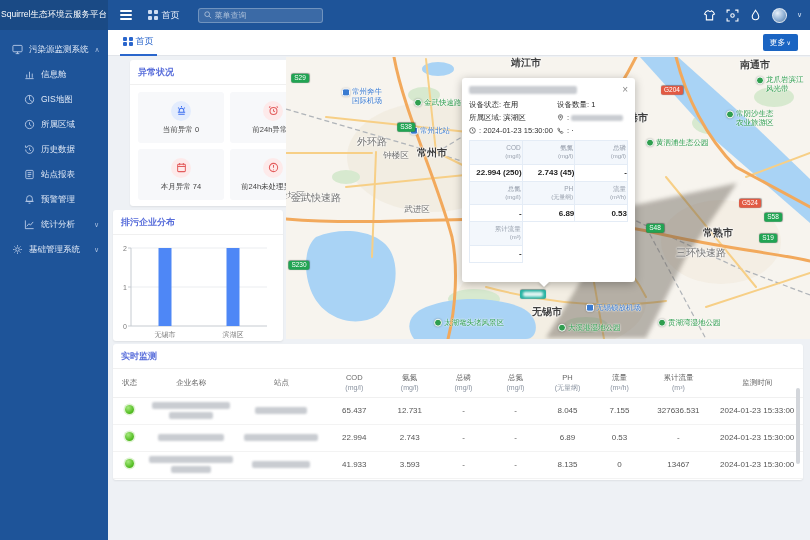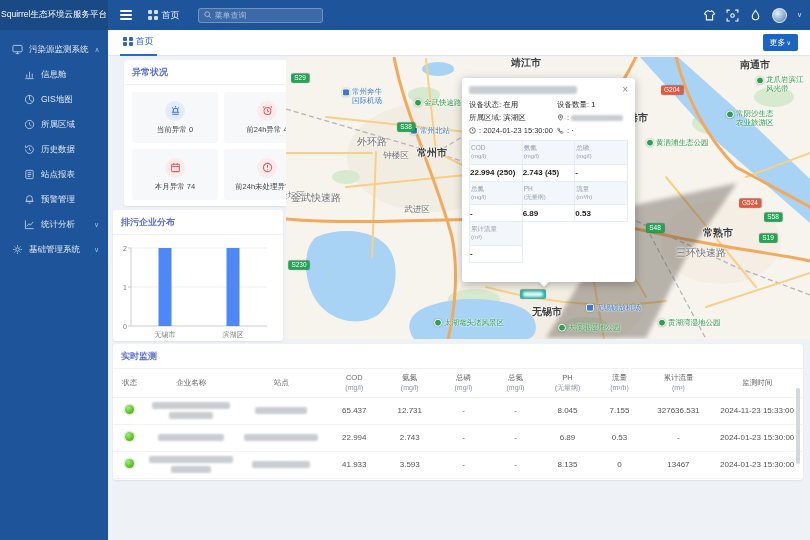--- a/index.html
+++ b/index.html
@@ -29,21 +29,21 @@
   .chev{margin-left:auto;margin-right:9px;font-size:7px;color:#a9bfe0}
   
   .tabbar{position:absolute;top:30px;left:108px;right:0;height:26px;background:#fff;border-bottom:1px solid #e2e5ea;display:flex;align-items:center;z-index:20}
   .tab{margin-left:12px;height:26px;display:flex;align-items:center;gap:3px;font-size:9px;color:#2a66cc;border-bottom:2px solid #2a66cc;padding:0 3px}
   .tab .gridicon i{background:#2a66cc}
   .more-btn{margin-left:auto;margin-right:12px;background:#1a64c2;color:#fff;font-size:8px;border-radius:2px;padding:3px 7px;display:flex;align-items:center;gap:1px;cursor:pointer}
   
   .content{position:absolute;top:56px;left:108px;right:0;bottom:0;background:#eef1f5}
   .card{position:absolute;background:#fff;border-radius:3px;box-shadow:0 1px 2px rgba(0,0,0,.07)}
   .card-title{font-size:9px;font-weight:bold;color:#5a6fdb;padding:6px 8px 5px;border-bottom:1px solid #f0f0f0}
-  #card-abnormal{left:16px;top:4px;width:194px;height:146px}
+  #card-abnormal{left:22px;top:4px;width:194px;height:146px}
   #card-chart{left:5px;top:154px;width:170px;height:131px}
   #card-table{left:5px;top:288px;width:690px;height:136px}
   
   .stat-grid{display:grid;grid-template-columns:1fr 1fr;gap:6px;padding:7px 8px}
   .stat-tile{background:#f7f8fa;border-radius:3px;height:51px;display:flex;flex-direction:column;align-items:center;justify-content:center;gap:4px;cursor:pointer}
   .ic{width:20px;height:20px;border-radius:50%;display:flex;align-items:center;justify-content:center}
   .ic svg{width:11px;height:11px;fill:none;stroke-width:1.1}
   .ic-blue{background:#e3ecfd}.ic-blue svg{stroke:#3e6ff0}
   .ic-red{background:#fdeaea}.ic-red svg{stroke:#e35d5d}
   .stat-label{font-size:7.5px;color:#444;white-space:nowrap}
@@ -64,21 +64,21 @@
   
   .popup{position:absolute;left:176px;top:21px;width:173px;height:204px;background:#fff;border-radius:3px;box-shadow:0 2px 10px rgba(0,0,0,.28);padding:7px;z-index:8;font-size:7.5px;color:#333}
   .p-title{display:flex;align-items:center;justify-content:space-between;margin-bottom:5px}
   .p-close{color:#8a8a8a;font-size:10px;line-height:1;cursor:pointer}
   .p-meta{display:grid;grid-template-columns:86px 1fr;row-gap:3px;column-gap:2px}
   .p-meta b{font-weight:normal;color:#222}
   .p-meta .mi{display:inline-block;vertical-align:-1px;margin-right:1px}
   .p-meta svg{stroke:#444;fill:none;stroke-width:1}
   .anchor{position:absolute;left:252px;top:224px;width:0;height:0;border:6px solid transparent;border-top-color:#fff;border-bottom:none;z-index:8;filter:drop-shadow(0 2px 1px rgba(0,0,0,.15))}
   .ptable{width:100%;border-collapse:collapse;margin-top:5px;table-layout:fixed}
-  .ptable td{border:1px solid #e4ecf6;text-align:left}
+  .ptable td{border:1px solid #e4ecf6;text-align:right}
   .mh{background:#f3f7fc;color:#98a0ad;font-size:6.5px;padding:3px 1px;line-height:1.25}
   .mh .unit{font-size:6px}
   .mv{font-size:8px;font-weight:bold;color:#1c1c1c;height:17px}
   .mempty{border:none !important;background:#fff}
   
   .rt{width:100%;border-collapse:collapse;table-layout:fixed}
   .rt th{font-size:7.5px;color:#666;font-weight:normal;padding:4px 1px;line-height:1.3;border-bottom:1px solid #f0f0f0;text-align:center}
   .rt th .unit{font-size:7px;color:#8a93a0}
   .rt td{font-size:8px;color:#555;text-align:center;height:27px;border-bottom:1px solid #f3f3f3;padding:0 1px}
   .dot{display:inline-block;width:9px;height:9px;border-radius:50%;background:radial-gradient(circle at 35% 30%,#a5e87d,#53bd22 65%,#3da214);box-shadow:0 0 0 1.5px #dff3d2}
@@ -479,21 +479,21 @@
                 <span class="rd" style="width: 52px;"></span>
               </div>
             </td>
             <td>65.437</td>
             <td>12.731</td>
             <td>-</td>
             <td>-</td>
             <td>8.045</td>
             <td>7.155</td>
             <td>327636.531</td>
-            <td>2024-11-23 15:33:00</td>
+            <td>2024-01-23 15:33:00</td>
           </tr>
           <tr>
             <td><span class="dot"></span></td>
             <td>
               <div class="rd-stack">
                 <span class="rd" style="width: 66px;"></span>
               </div>
             </td>
             <td>
               <div class="rd-stack">

